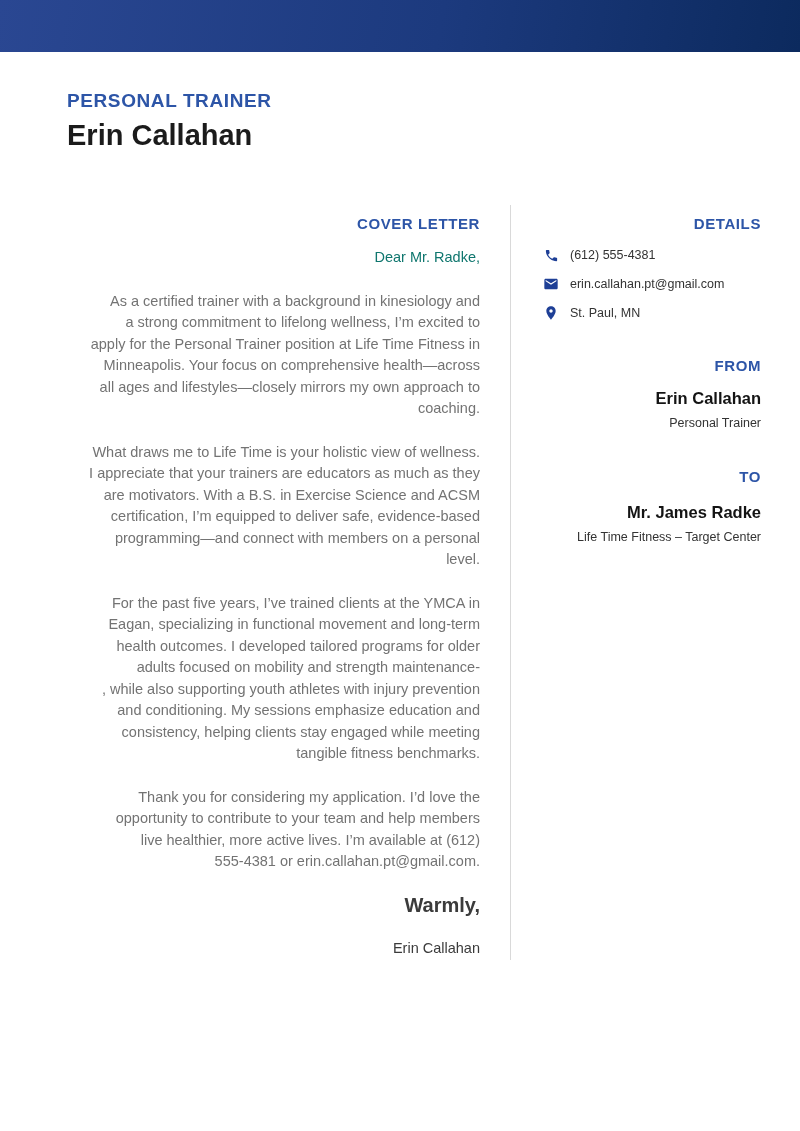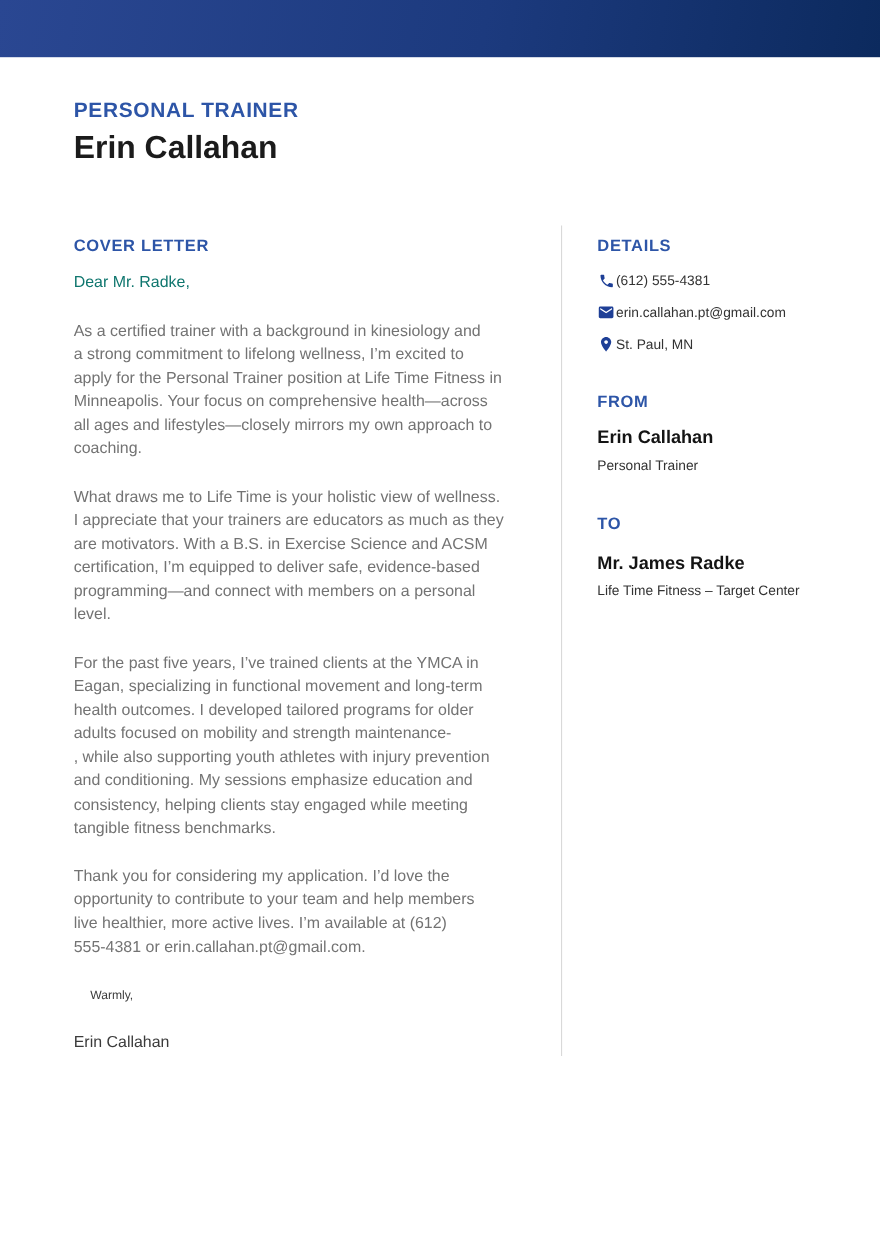--- a/index.html
+++ b/index.html
@@ -32,20 +32,21 @@
     font-weight: 700;
     color: #1b1b1b;
     line-height: 36px;
     margin-top: 5px;
   }
   .columns {
     display: flex;
     align-items: stretch;
     margin-top: 52px;
     padding-left: 67px;
+    text-align: right;
   }
   .left-col {
     box-sizing: border-box;
     width: 444px;
     padding-right: 30px;
     border-right: 1px solid #d9d9d9;
   }
   .right-col {
     box-sizing: border-box;
     padding-left: 32px;
@@ -66,32 +67,33 @@
     margin-bottom: 22px;
   }
   .para {
     font-size: 14.5px;
     line-height: 21.5px;
     color: #737373;
     white-space: pre-line;
     margin: 0 0 22px 0;
   }
   .closing {
-    font-size: 11px;
+    font-size: 20px;
     line-height: 21.5px;
     margin: 0 0 22px 15px;
+    font-weight: bold;
   }
   .signature {
     font-size: 14.5px;
     line-height: 21.5px;
   }
   .detail-row {
     display: flex;
     align-items: center;
-    gap: 1px;
+    gap: 11px;
     margin-bottom: 13px;
   }
   .detail-row .icon {
     width: 16px;
     height: 16px;
     flex: 0 0 16px;
     color: #1e3f96;
     display: inline-flex;
     align-items: center;
     justify-content: center;

